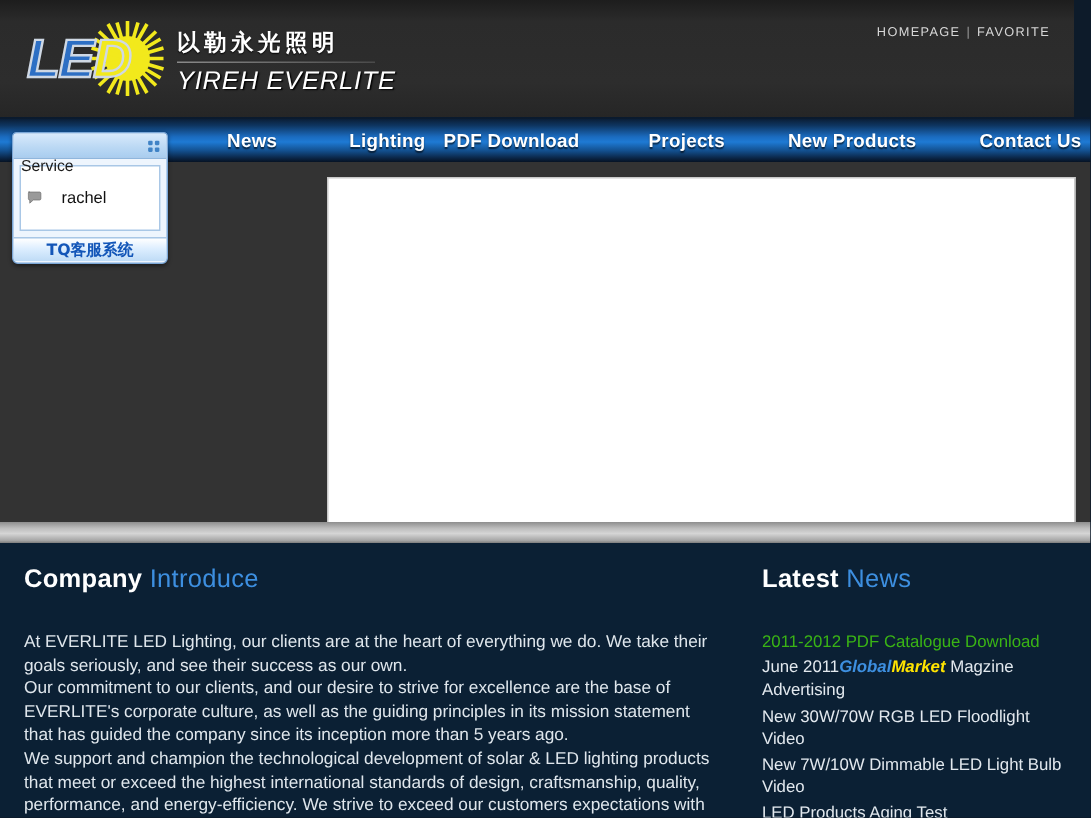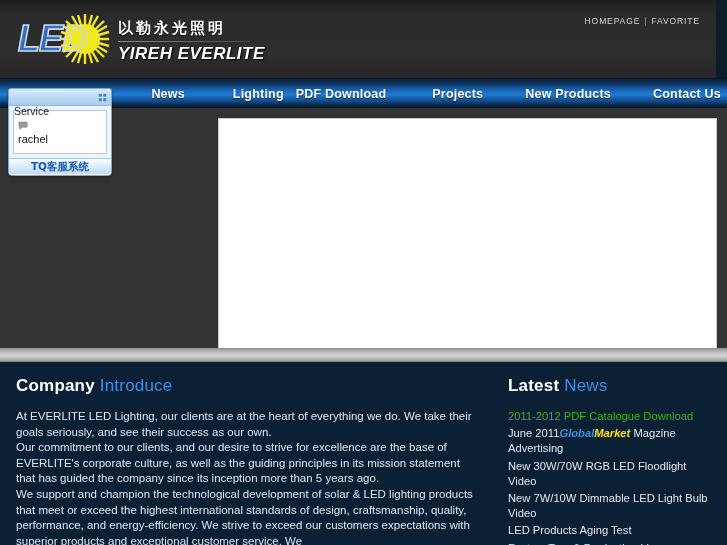--- a/index.html
+++ b/index.html
@@ -49,21 +49,21 @@
     font-weight: bold;
     text-shadow: 0 1px 1px #000;
   }
   .rule {
     width: 132px; height: 1px;
     background: linear-gradient(to right, #8a8a8a, #4a4a4a);
     margin: 3px 0 2px 0;
   }
   .en-name {
     color: #ffffff;
-    font-size: 17px; font-weight: bold; font-style: italic;
+    font-size: 17px; font-weight: normal; font-style: italic;
     letter-spacing: 0.5px;
     text-shadow: 1px 1px 1px #000;
     white-space: nowrap;
   }
   .toplinks {
     position: absolute; right: 16px; top: 16px;
     font-size: 8.5px; letter-spacing: 0.9px;
     color: #d7d7d7;
   }
   .toplinks a { color: #d7d7d7; text-decoration: none; }
@@ -116,21 +116,21 @@
   }
   .move-icon { width: 9px; height: 9px; opacity: .95; }
   .service-body {
     margin: 4px;
     height: 44px;
     background: #ffffff;
     border: 1px solid #a9c7e6;
     display: flex; align-items: center;
     padding-left: 4px;
   }
-  .agent-row { display: flex; align-items: flex-start; gap: 2px; cursor: pointer; flex-direction: column; }
+  .agent-row { display: flex; align-items: flex-start; gap: 12px; cursor: pointer; }
   .agent-icon { width: 11px; height: 11px; flex: 0 0 auto; }
   .agent-name {
     font-size: 11px; color: #111;
     font-family: "Liberation Sans", sans-serif;
   }
   .service-foot {
     height: 16px;
     background: linear-gradient(to bottom, #ffffff 0%, #ddeeff 45%, #bfdcf6 100%);
     border-top: 1px solid #a9c7e6;
     display: flex; align-items: center; justify-content: center;
@@ -166,21 +166,21 @@
     height: 183px;
     background: #0b2034;
     display: flex;
     padding: 14px 0 0 0;
   }
   .col-left { width: 500px; padding: 0 18px 0 16px; }
   .col-right { width: 227px; padding: 0 10px 0 8px; }
 
   .sec-head {
     font-size: 17px; font-weight: bold;
-    margin-bottom: 13px;
+    margin-bottom: 25px;
     letter-spacing: .2px;
     white-space: nowrap;
   }
   .sec-head .w { color: #ffffff; }
   .sec-head .b { color: #3d8fe0; font-weight: normal; }
 
   .intro-p {
     color: #dfe6ec;
     font-size: 11.5px;
     line-height: 15.6px;

